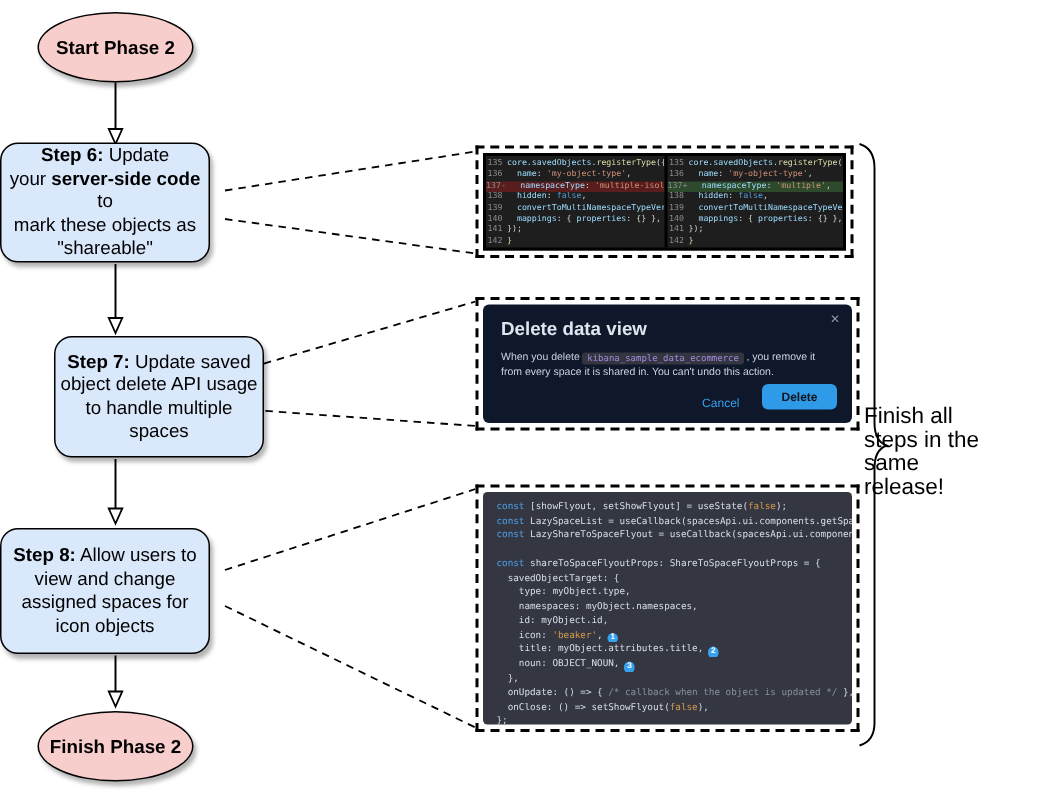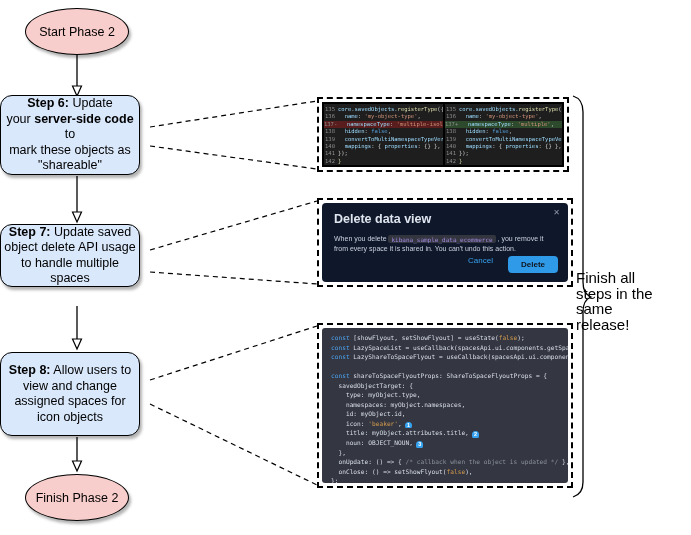--- a/index.html
+++ b/index.html
@@ -5,21 +5,21 @@
   * { margin:0; padding:0; box-sizing:border-box; }
   body { background:#ffffff; font-family:"Liberation Sans", sans-serif; }
   .canvas { position:relative; width:691px; height:535px; background:#fff; overflow:hidden; }
 
   svg.overlay { position:absolute; left:0; top:0; width:691px; height:535px; pointer-events:none; }
 
   
   .ellipse {
     position:absolute; width:104px; height:47px; border:1.5px solid #000;
     border-radius:50%; background:#f8cecc; display:flex; align-items:center; justify-content:center;
-    font-size:12.5px; color:#000; box-shadow:2px 3px 3px rgba(0,0,0,0.3); text-align:center;
+    font-size:12.5px; color:#000; box-shadow:2px 3px 3px rgba(0,0,0,0.3); text-align:center;font-weight:bold;
   }
   .stepbox {
     position:absolute; left:0; width:140px; border:1.5px solid #000; border-radius:12px;
     background:#dae8fc; display:flex; align-items:center; justify-content:center;
     font-size:12.5px; line-height:15.5px; color:#000; text-align:center;
     box-shadow:2px 3px 3px rgba(0,0,0,0.3); padding:2px;
   }
   .stepbox .ln { display:block; }
 
   
@@ -49,21 +49,21 @@
     position:absolute; left:3px; top:3px; right:3px; bottom:3px;
     background:#0f172a; border-radius:4px; padding:9px 12px; overflow:hidden;
   }
   .modal-title { font-size:12.5px; font-weight:bold; color:#dfe5ef; }
   .modal-close { position:absolute; top:5px; right:8px; font-size:8px; color:#8d96a8; cursor:default; }
   .modal-body { margin-top:8px; font-size:7px; line-height:10px; color:#c9d1de; }
   .inline-code {
     font-family:"DejaVu Sans Mono", monospace; font-size:6px; color:#a18ae0;
     background:#33353f; padding:0.5px 3px; border-radius:2px;
   }
-  .modal-footer { position:absolute; right:10px; bottom:9px; display:flex; align-items:flex-start; gap:15px; }
+  .modal-footer { position:absolute; right:10px; bottom:9px; display:flex; align-items:flex-end; gap:15px; }
   .btn-link { font-size:8px; color:#36a2ef; }
   .btn-primary {
     font-size:8px; font-weight:bold; color:#10151c; background:#2f9ae8;
     padding:4px 13px; border-radius:4px; border:none;
   }
 
   
   .eui-shot {
     position:absolute; left:3px; top:3px; right:3px; bottom:3px;
     background:#343741; border-radius:3px; padding:5px 0 5px 9px; overflow:hidden;
@@ -118,21 +118,21 @@
   </div>
 
   <div class="stepbox" style="top:95px; height:80px;">
       <div>
         <span class="ln"><b>Step 6:</b><span> Update</span></span>
         <span class="ln"><span>your </span><b>server-side code</b><span> to</span></span>
         <span class="ln"><span>mark these objects as</span></span>
         <span class="ln"><span>"shareable"</span></span>
       </div>
     </div>
-  <div class="stepbox" style="top:224px; height:63px;">
+  <div class="stepbox" style="top:224px; height:81px;margin-left:36px;">
       <div>
         <span class="ln"><b>Step 7:</b><span> Update saved</span></span>
         <span class="ln"><span>object delete API usage</span></span>
         <span class="ln"><span>to handle multiple spaces</span></span>
       </div>
     </div>
   <div class="stepbox" style="top:352px; height:84px;">
       <div>
         <span class="ln"><b>Step 8:</b><span> Allow users to</span></span>
         <span class="ln"><span>view and change</span></span>

